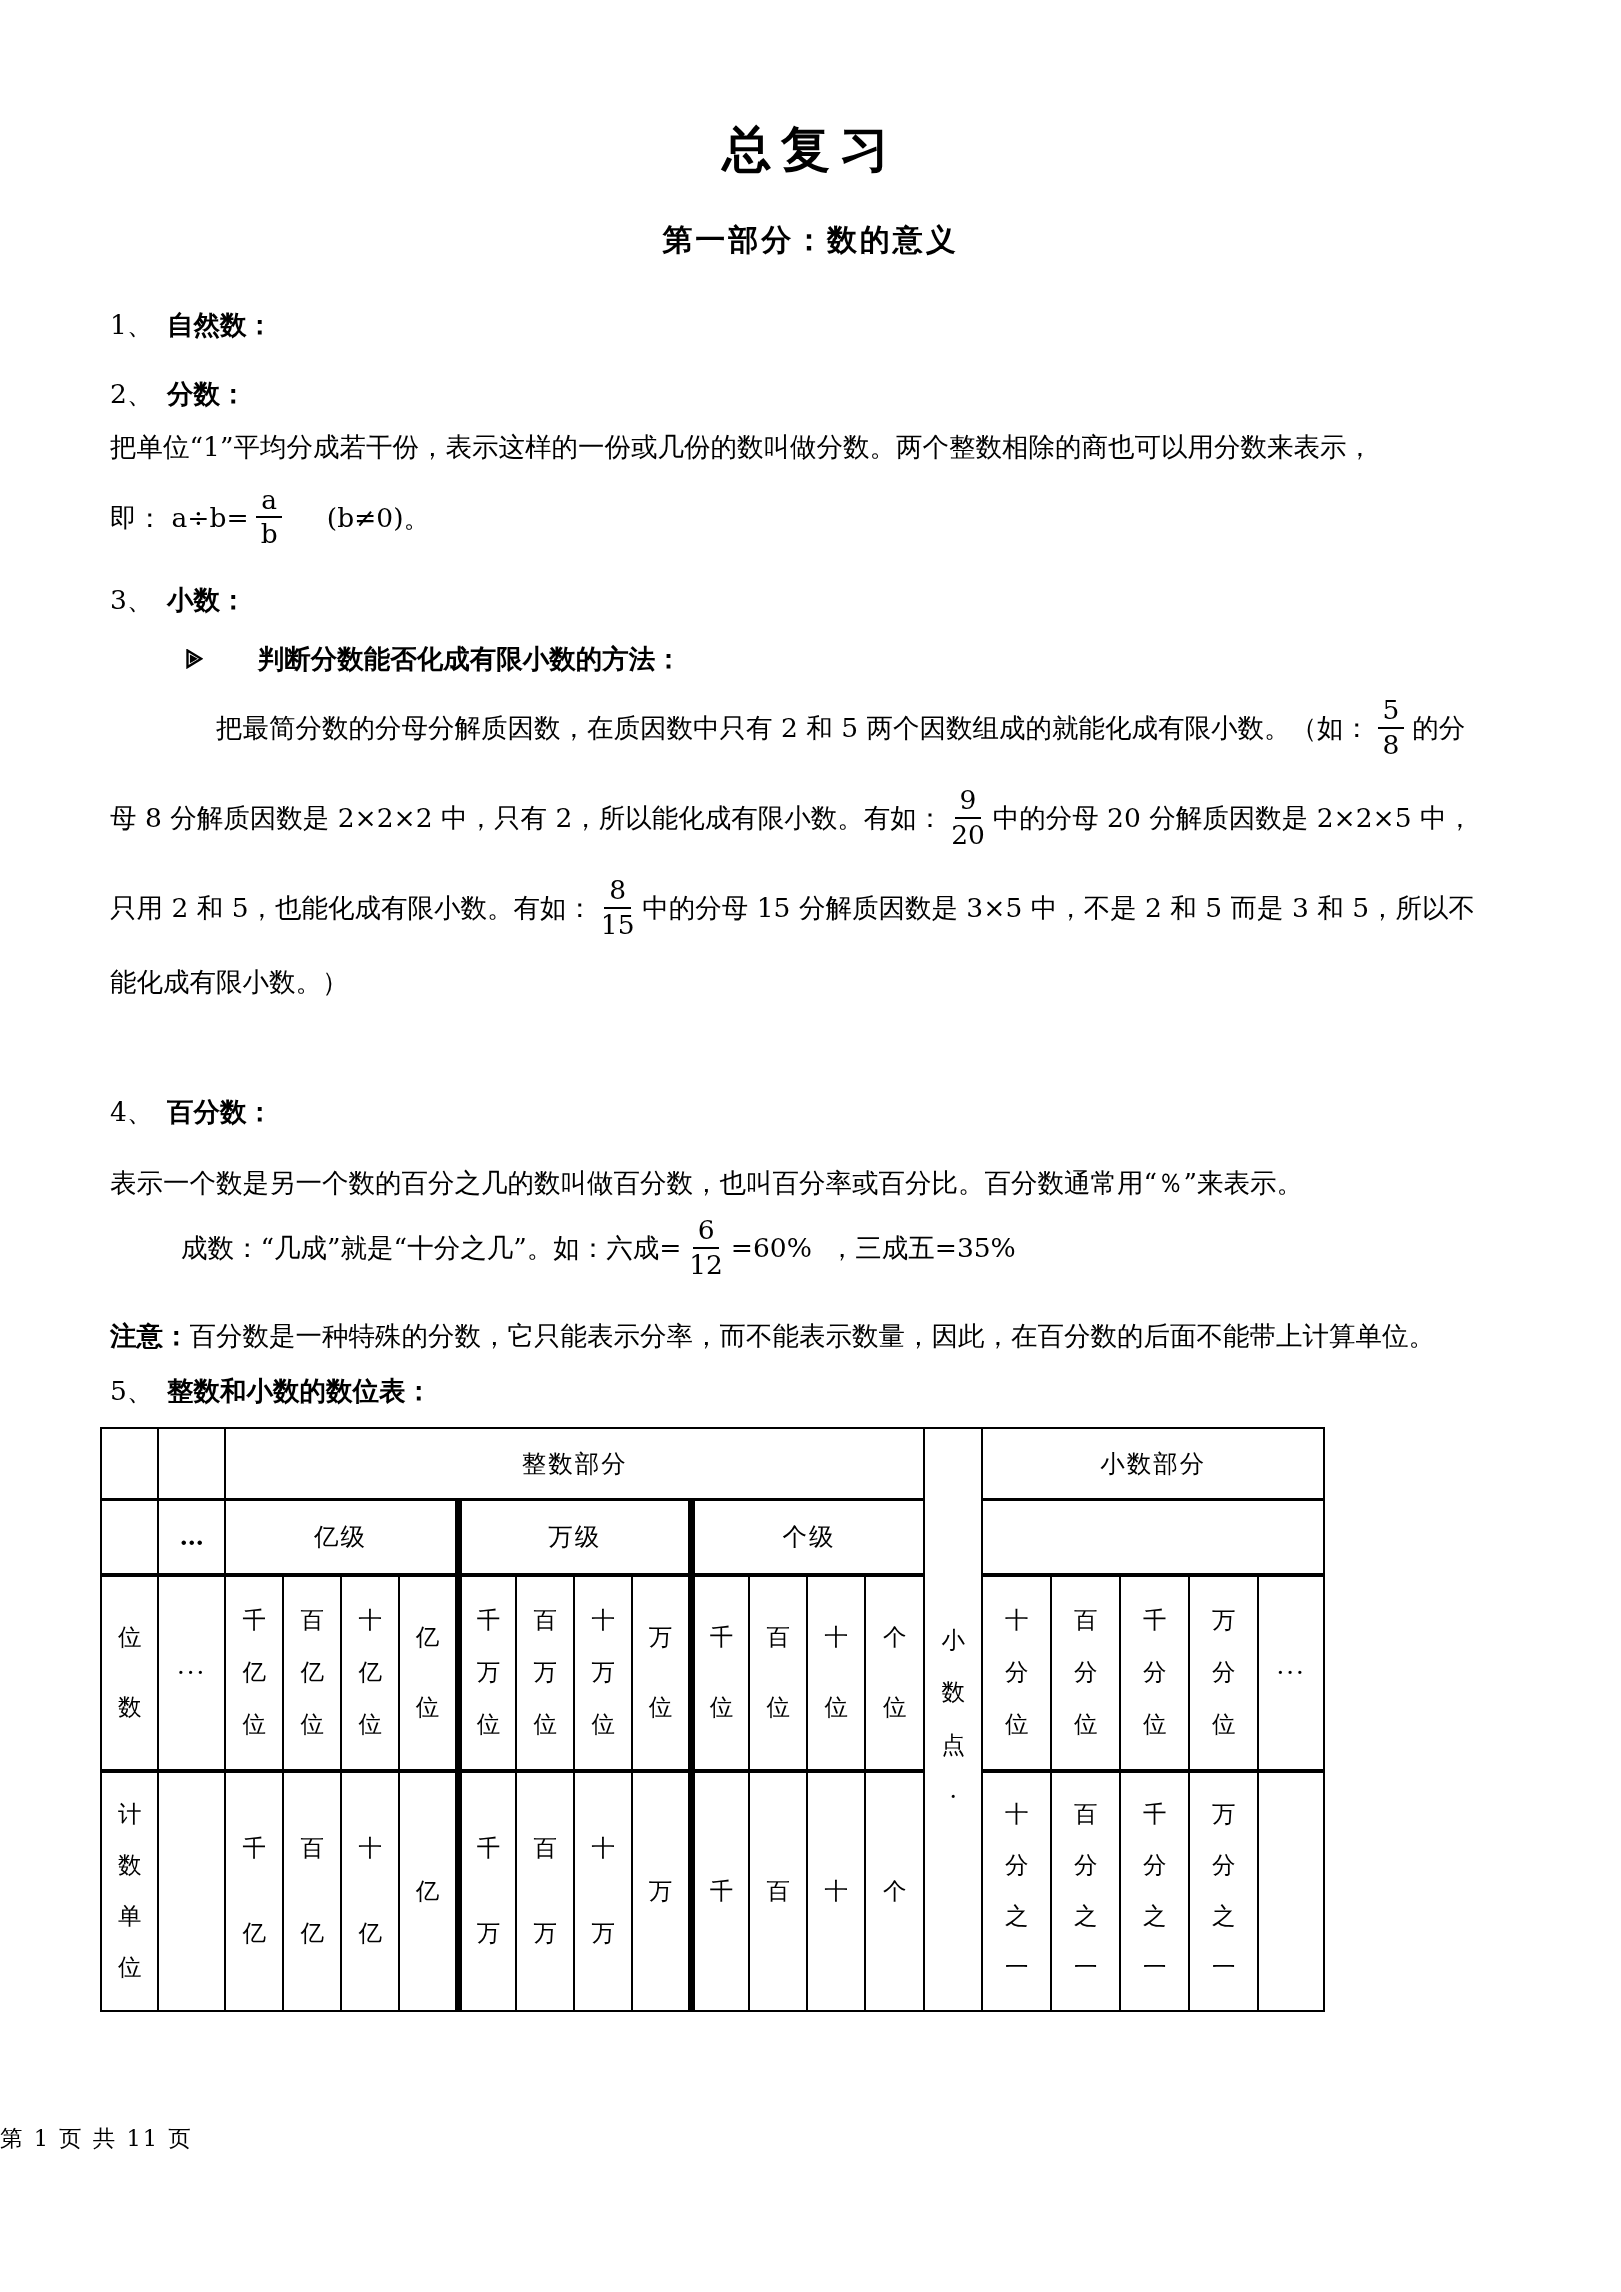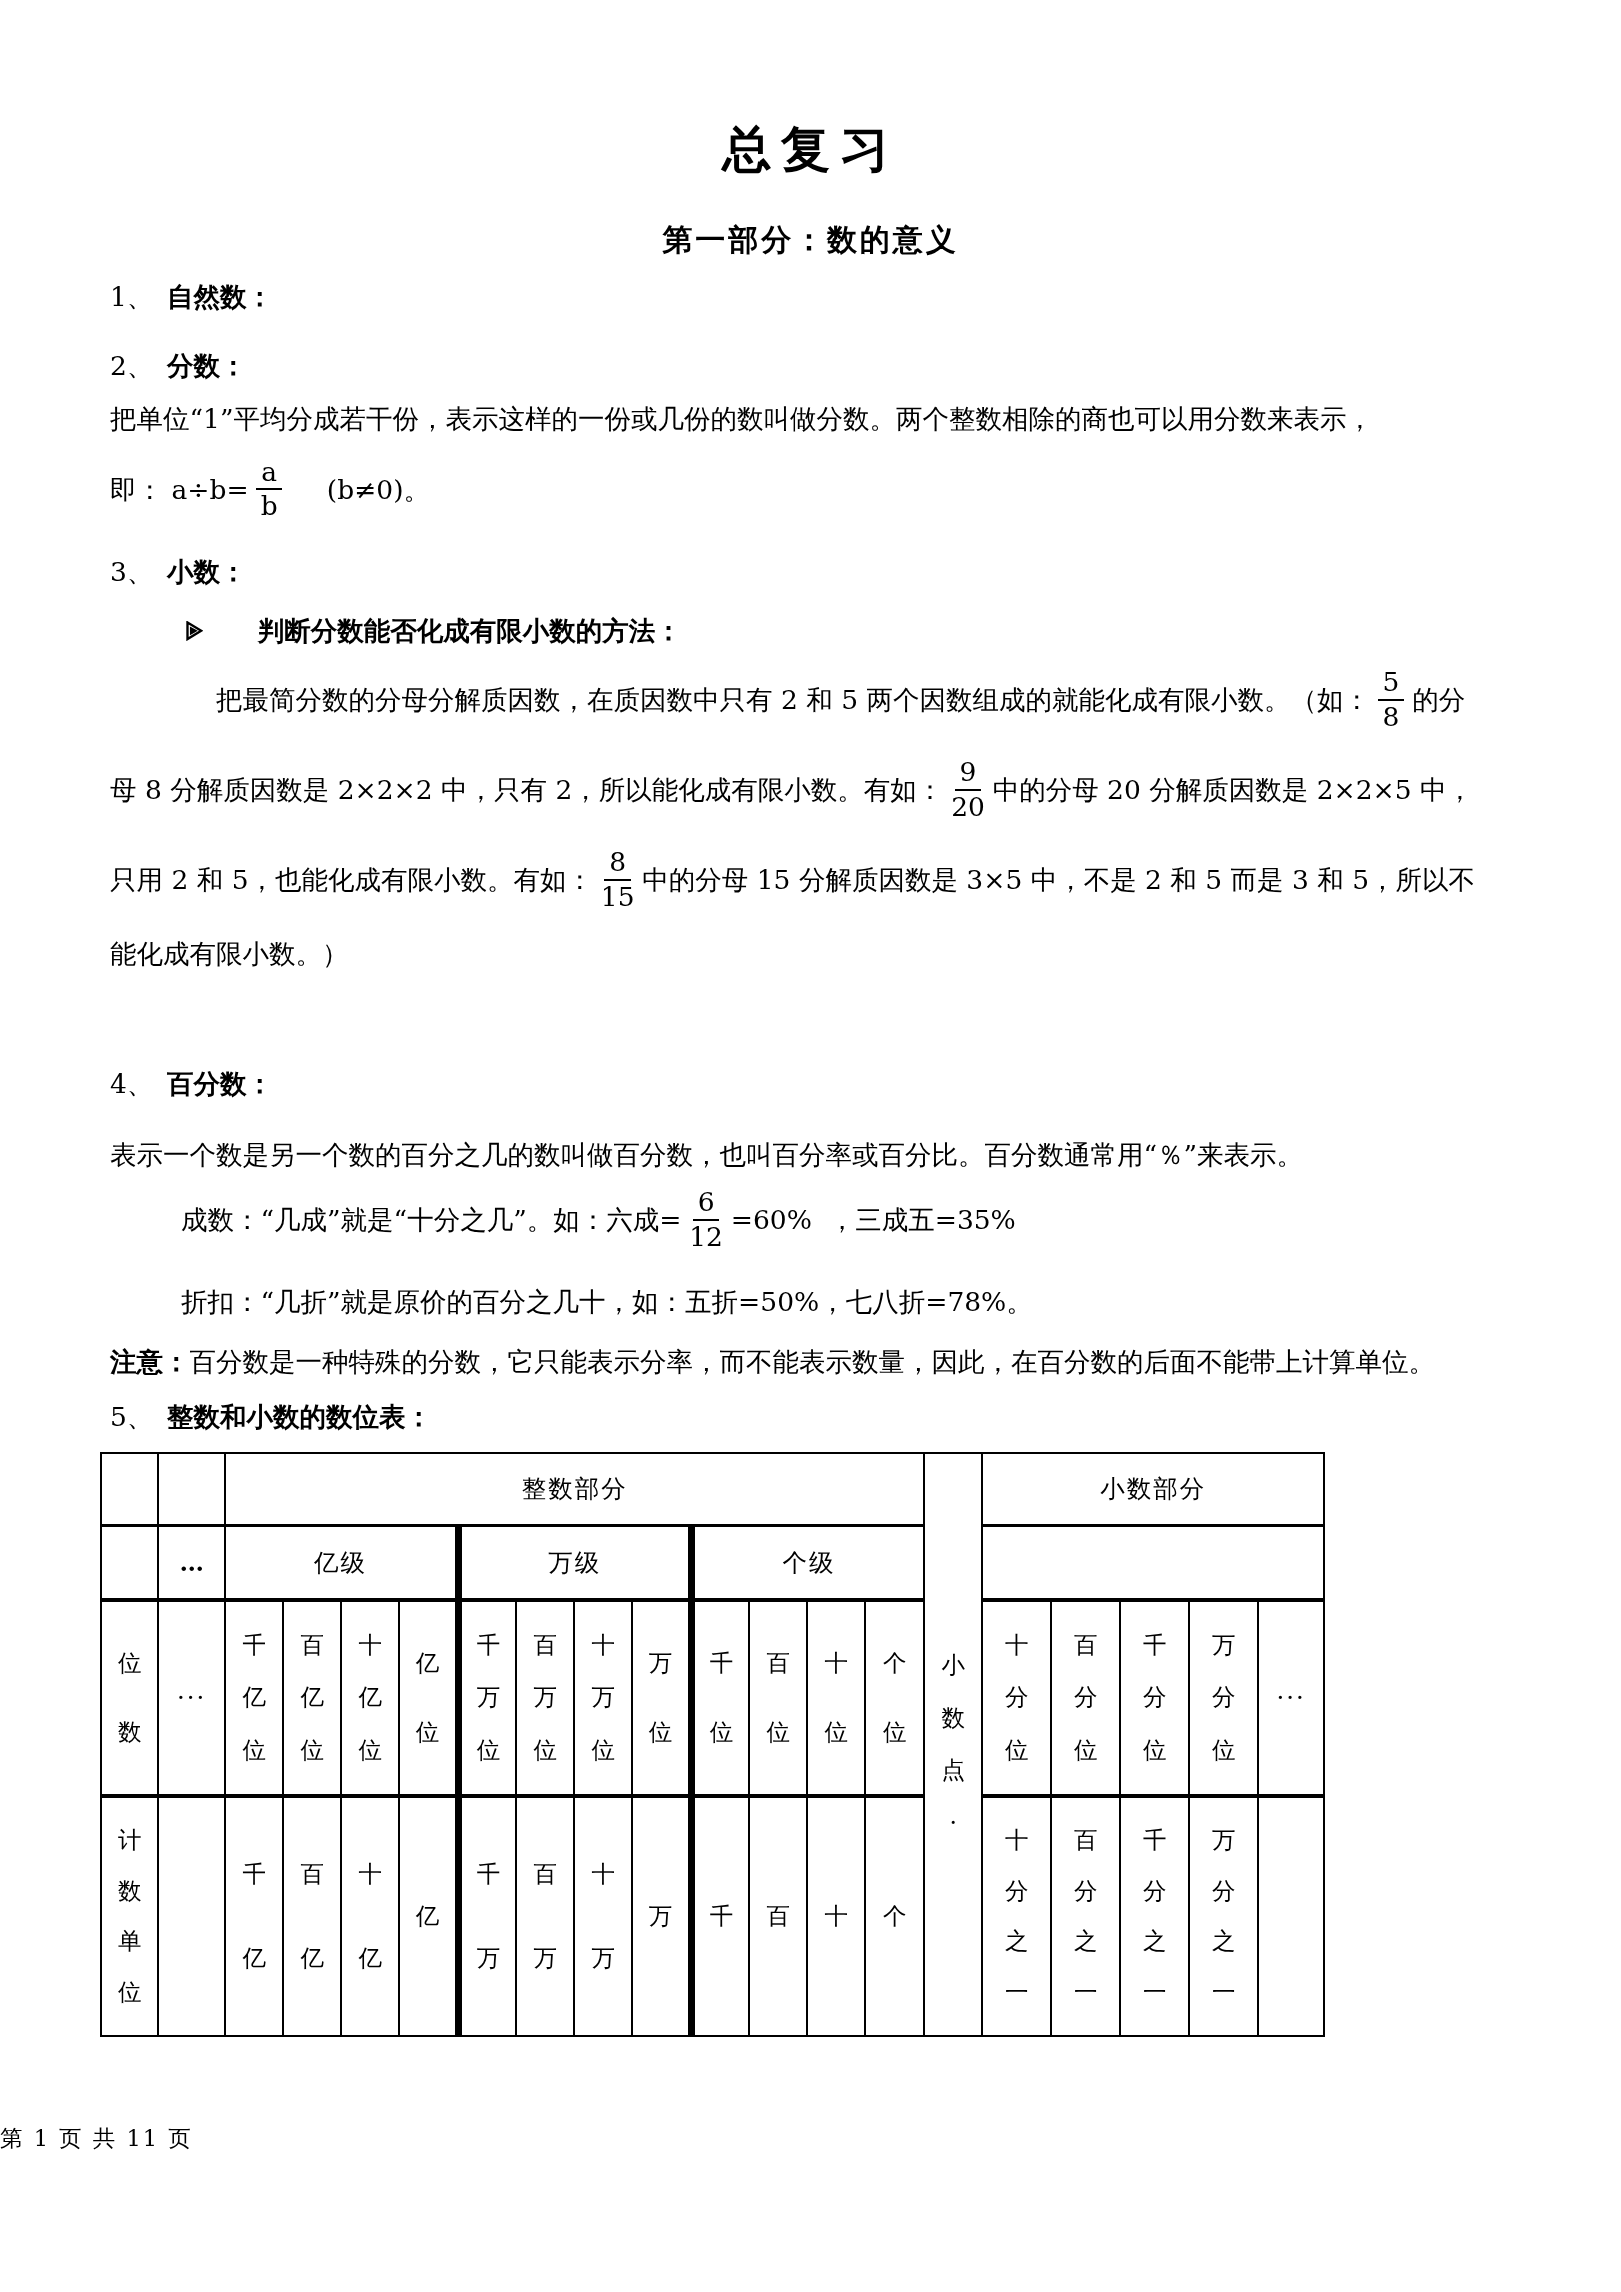--- a/index.html
+++ b/index.html
@@ -14,21 +14,21 @@
     margin:0;padding-top:120px;text-align:center;
     font-size:49px;font-weight:900;letter-spacing:9.8px;
     font-family:"DejaVu Serif","Liberation Serif",serif;
   }
   .subtitle{
     margin:43px 0 0 0;text-align:center;font-size:30px;font-weight:bold;letter-spacing:2.9px;
   }
   .heading{white-space:nowrap;}
   .hnum{font-family:"DejaVu Serif",serif;font-weight:normal;margin-right:13.7px;}
   .hlabel{font-family:"DejaVu Sans","Liberation Sans",sans-serif;font-weight:bold;}
-  .h-s1{margin-top:23px;}
+  .h-s1{margin-top:51px;}
   .h-s2{margin-top:37px;}
   .h-s3{margin-top:25.5px;}
   .h-s4{margin-top:98px;}
   .h-s5{margin-top:23.5px;}
   .line{white-space:nowrap;}
   .p-fen{margin-top:21.6px;}
   .fline{display:flex;align-items:center;height:90px;white-space:pre;}
   .formula{margin-top:13.7px;height:82px;display:flex;align-items:center;white-space:pre;}
   .post-gap{margin-left:37px;}
   .bulletline{margin-top:27.4px;padding-left:76px;display:flex;align-items:center;white-space:pre;}
@@ -122,21 +122,20 @@
     <div class="line heading h-s4">
       <span class="hnum">4、</span><span class="hlabel">百分数：</span>
     </div>
 
     <div class="line p-bai">表示一个数是另一个数的百分之几的数叫做百分数，也叫百分率或百分比。百分数通常用“％”来表示。</div>
 
     <div class="fline chengshu">
       <span class="seg">成数：“几成”就是“十分之几”。如：六成=</span><span class="frac"><span class="num">6</span><span class="den">12</span></span><span class="seg">=60%  ，三成五=35%</span>
     </div>
 
-    <div class="line zhekou">折扣：“几折”就是原价的百分之几十，如：五折=50%，七八折=78%。</div>
 
     <div class="line note">
       <span class="note-label">注意：</span><span class="seg">百分数是一种特殊的分数，它只能表示分率，而不能表示数量，因此，在百分数的后面不能带上计算单位。</span>
     </div>
 
     <div class="line heading h-s5">
       <span class="hnum">5、</span><span class="hlabel">整数和小数的数位表：</span>
     </div>
 
     <div class="tablewrap">

